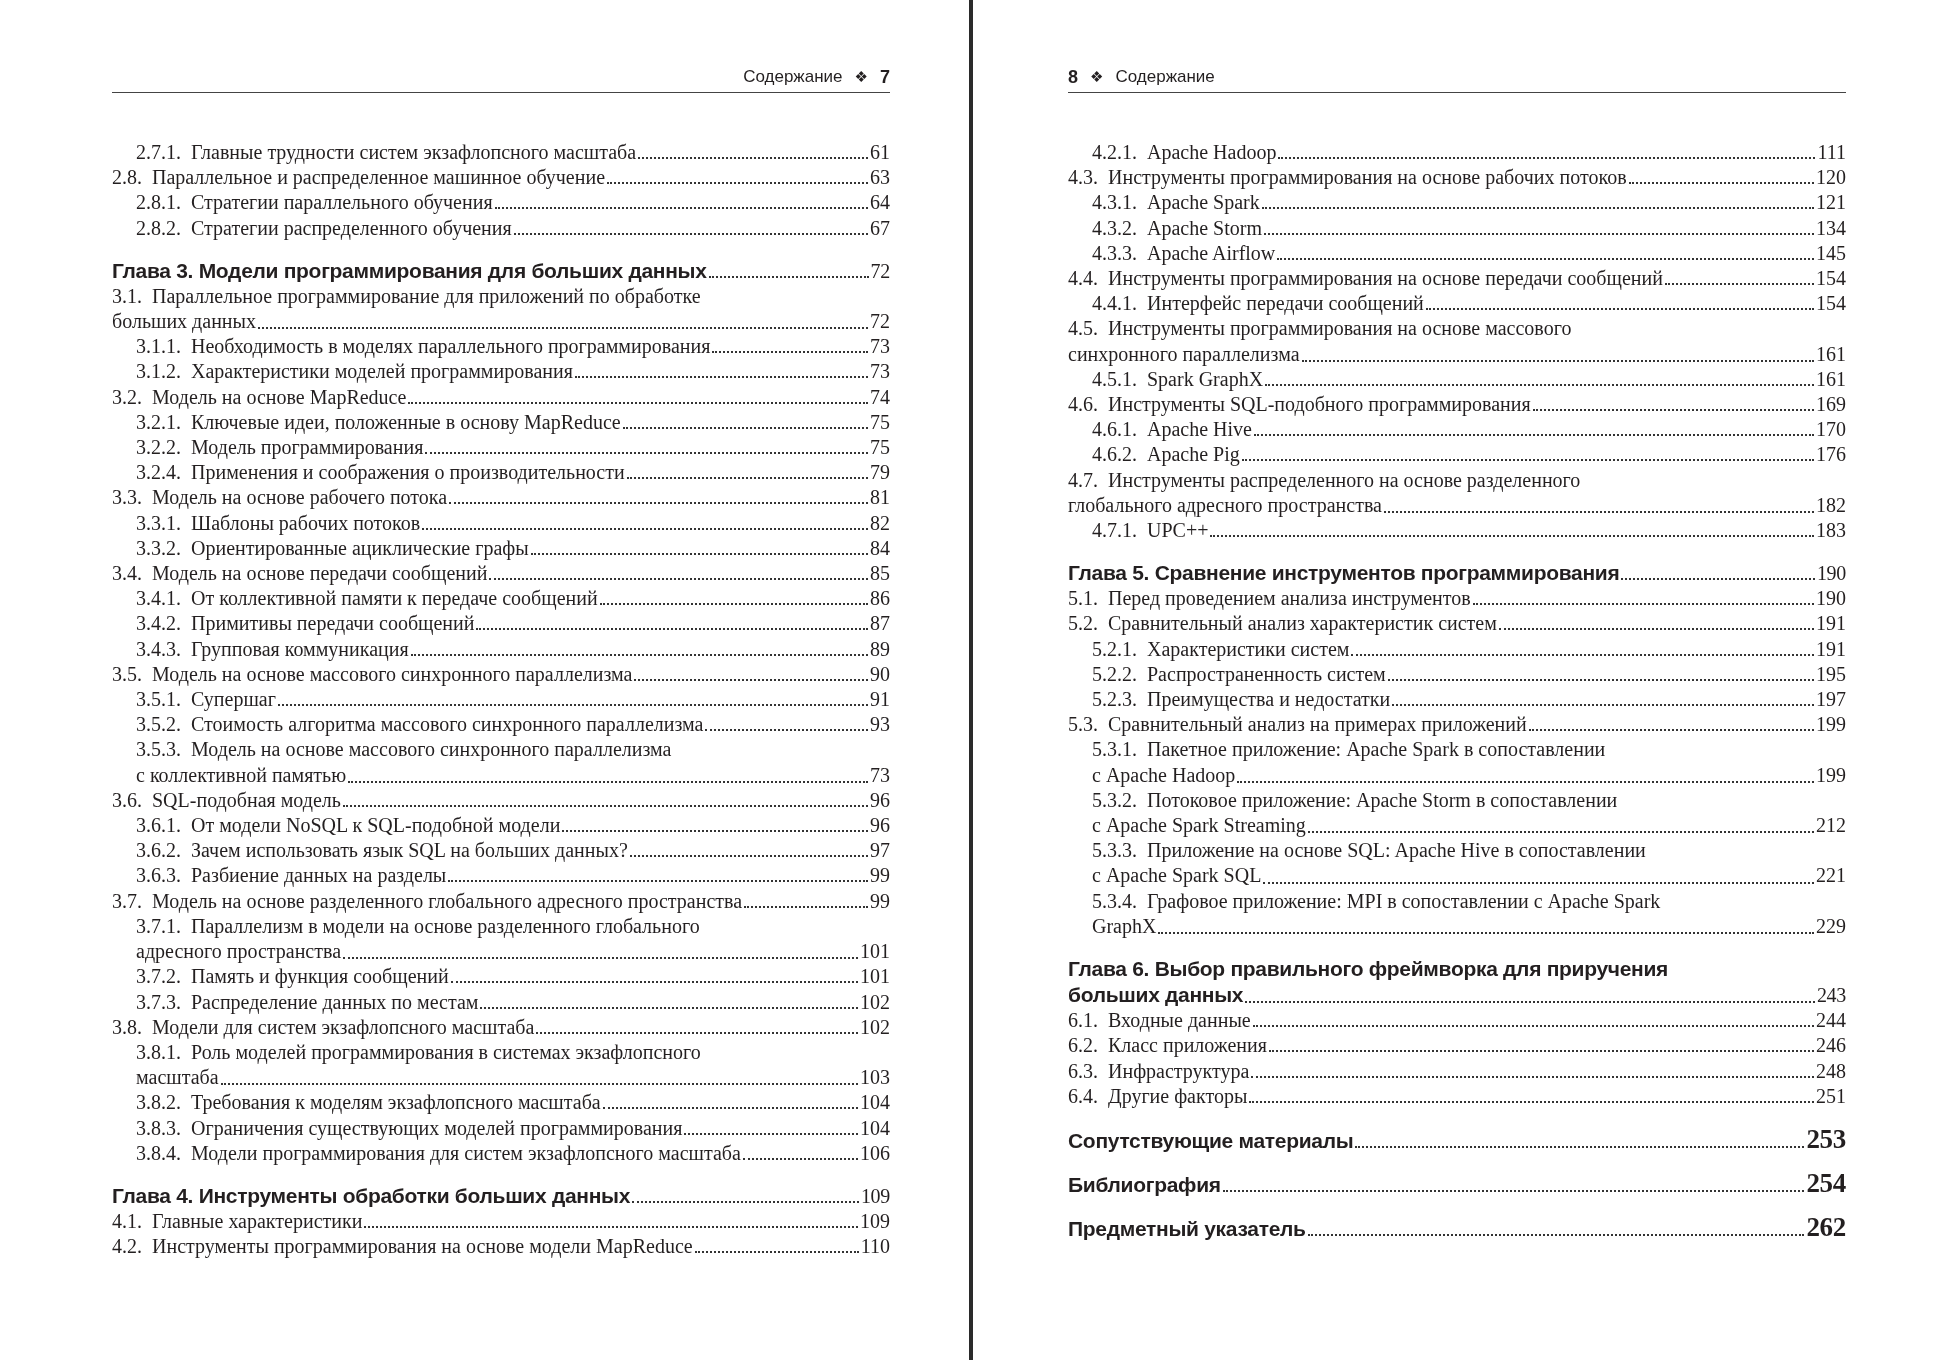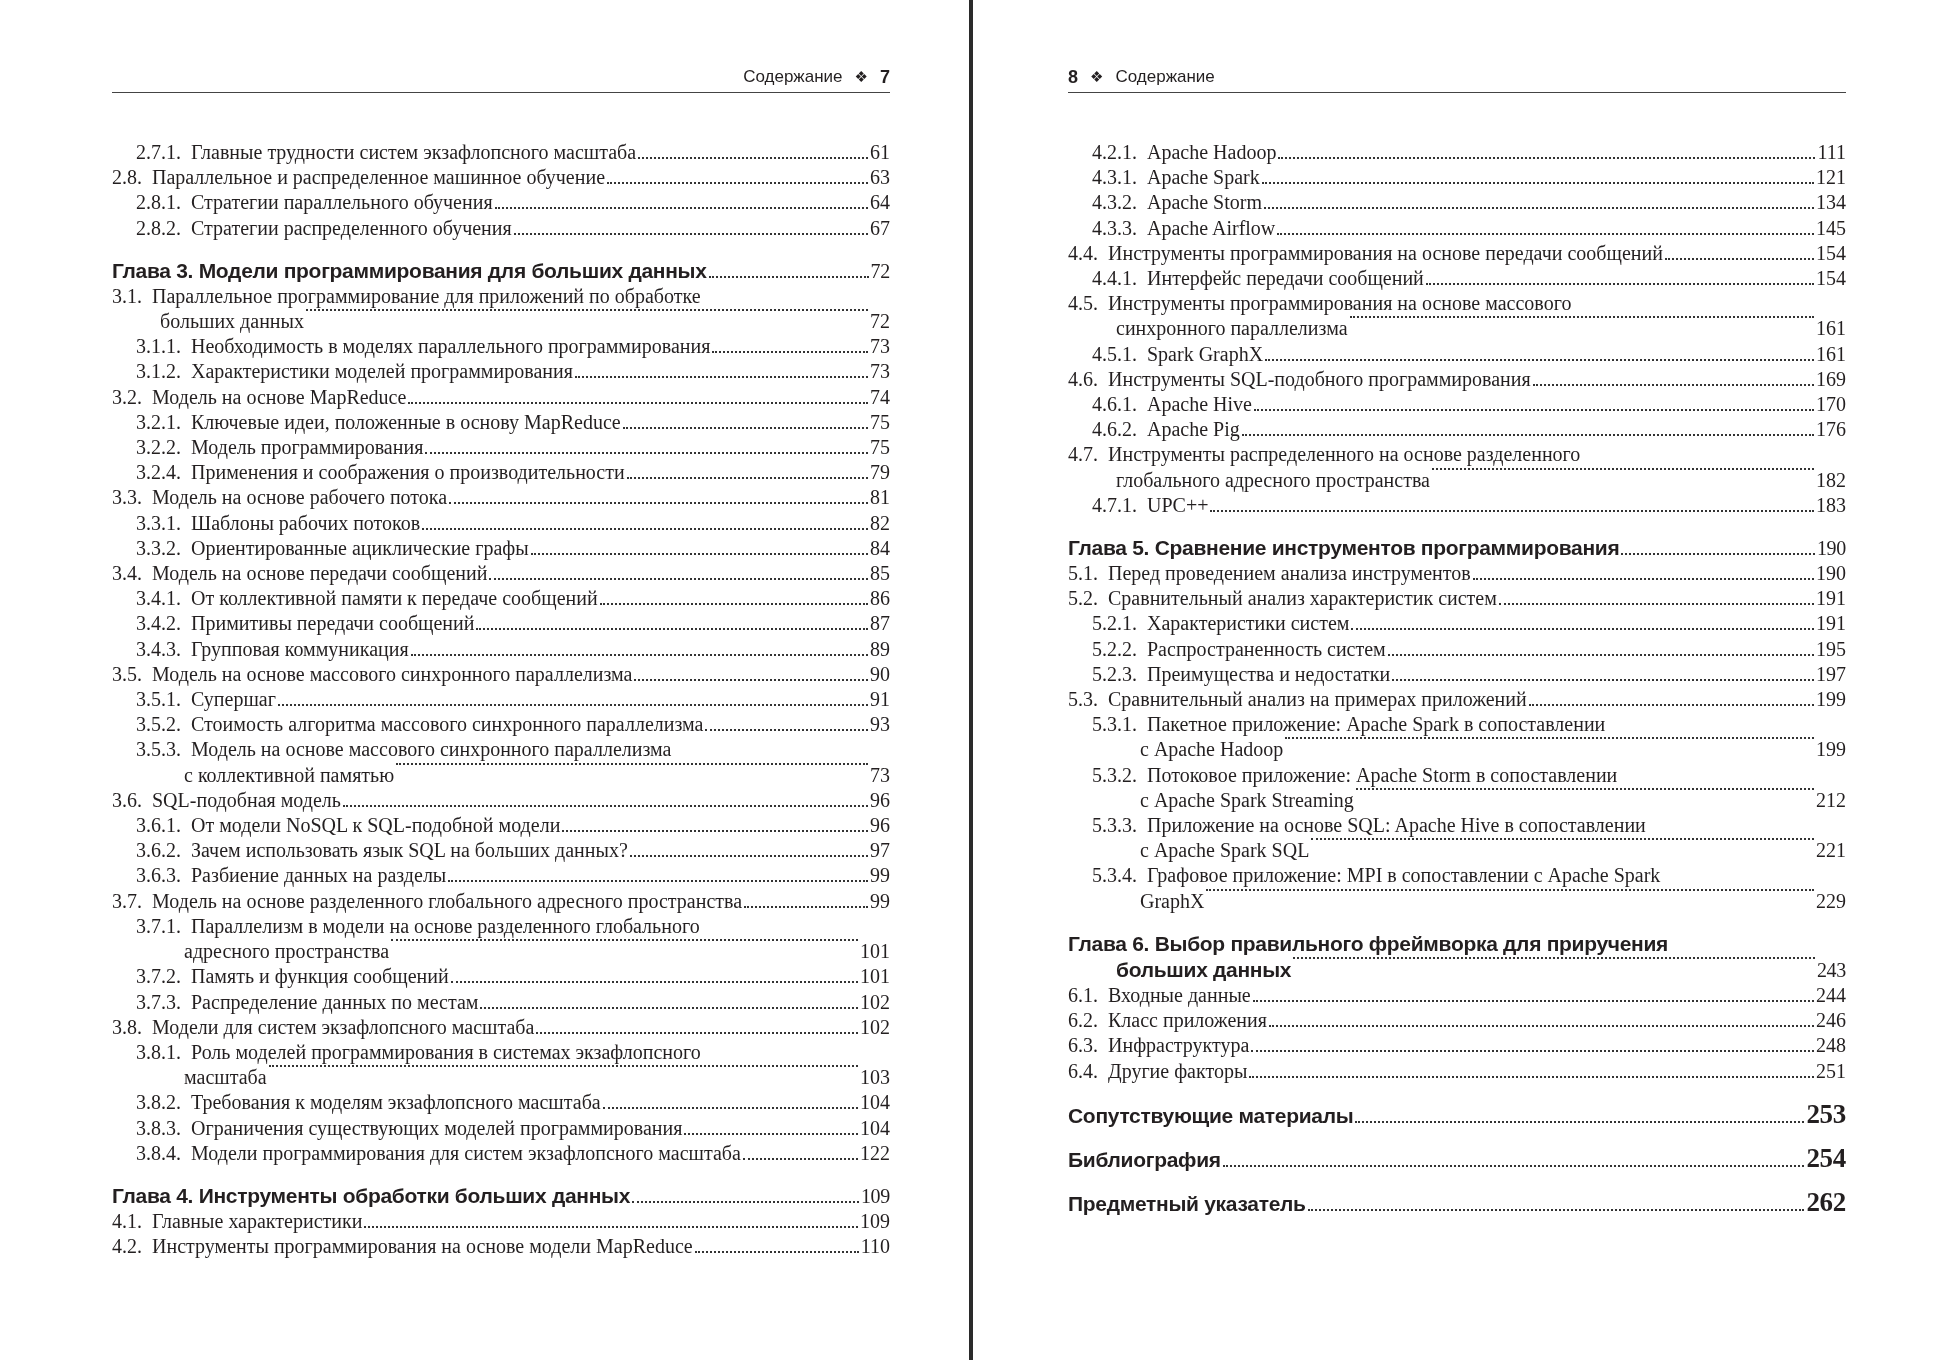--- a/index.html
+++ b/index.html
@@ -23,21 +23,21 @@
   .entry.l2 { padding-left: 0; }
   .entry.l3 { padding-left: 24px; }
   .entry .num { white-space: pre; }
   .entry .title { white-space: nowrap; }
   .entry .leader { flex: 1; border-bottom: 2px dotted #333; margin: 0 2px 5px 2px; min-width: 10px; }
   .entry .page-no { white-space: nowrap; }
   .wrap-block { font-size: 20px; line-height: 25.2px; }
   .wrap-block .first { display: block; white-space: nowrap; }
   .wrap-block.l3 .first { padding-left: 24px; }
   .wrap-block.l3 .cont { padding-left: 24px; }
-  .wrap-block .cont { display: flex; align-items: flex-start; margin-left: 48px; }
+  .wrap-block .cont { display: flex; align-items: flex-end; }
   .wrap-block .cont .leader { flex: 1; border-bottom: 2px dotted #333; margin: 0 2px 5px 2px; }
   .chapter { font-family: "Liberation Sans", sans-serif; font-weight: bold; font-size: 21px; line-height: 26px; letter-spacing: -0.3px; }
   .chapter .page-no { font-family: "Liberation Serif", serif; font-weight: normal; font-size: 20px; }
   .chapter-gap { height: 17px; }
   .back { font-family: "Liberation Sans", sans-serif; font-weight: bold; font-size: 21px; line-height: 26px; margin-bottom: 16px; letter-spacing: -0.3px; }
   .back .page-no { font-family: "Liberation Serif", serif; font-weight: bold; font-size: 27px; }
 </style>
 </head>
 <body>
 
@@ -110,21 +110,21 @@
       <div class="wrap-block l3">
         <span class="first"><span>3.8.1.</span> <span>Роль моделей программирования в системах экзафлопсного</span></span>
         <span class="cont">
           <span>масштаба</span>
           <span class="leader"></span>
           <span class="page-no">103</span>
         </span>
       </div>
       <div class="entry l3"><span class="num">3.8.2.</span> <span class="title">Требования к моделям экзафлопсного масштаба</span><span class="leader"></span><span class="page-no">104</span></div>
       <div class="entry l3"><span class="num">3.8.3.</span> <span class="title">Ограничения существующих моделей программирования</span><span class="leader"></span><span class="page-no">104</span></div>
-      <div class="entry l3"><span class="num">3.8.4.</span> <span class="title">Модели программирования для систем экзафлопсного масштаба</span><span class="leader"></span><span class="page-no">122</span></div>
+      <div class="entry l3"><span class="num">3.8.4.</span> <span class="title">Модели программирования для систем экзафлопсного масштаба</span><span class="leader"></span><span class="page-no">106</span></div>
       <div class="chapter-gap"></div>
       <div class="entry chapter">
         <span class="title">Глава 4. Инструменты обработки больших данных</span>
         <span class="leader"></span>
         <span class="page-no">109</span>
       </div>
       <div class="entry l2"><span class="num">4.1.</span> <span class="title">Главные характеристики</span><span class="leader"></span><span class="page-no">109</span></div>
       <div class="entry l2"><span class="num">4.2.</span> <span class="title">Инструменты программирования на основе модели MapReduce</span><span class="leader"></span><span class="page-no">110</span></div>
     </div>
 </div>
@@ -133,20 +133,21 @@
 
 <div class="page right">
   <div class="runhead">
     <span class="pnum">8</span>
     <span class="orn">❖</span>
     <span>Содержание</span>
   </div>
   <div class="rule"></div>
   <div class="toc" id="toc-right">
       <div class="entry l3"><span class="num">4.2.1.</span> <span class="title">Apache Hadoop</span><span class="leader"></span><span class="page-no">111</span></div>
+      <div class="entry l2"><span class="num">4.3.</span> <span class="title">Инструменты программирования на основе рабочих потоков</span><span class="leader"></span><span class="page-no">120</span></div>
       <div class="entry l3"><span class="num">4.3.1.</span> <span class="title">Apache Spark</span><span class="leader"></span><span class="page-no">121</span></div>
       <div class="entry l3"><span class="num">4.3.2.</span> <span class="title">Apache Storm</span><span class="leader"></span><span class="page-no">134</span></div>
       <div class="entry l3"><span class="num">4.3.3.</span> <span class="title">Apache Airflow</span><span class="leader"></span><span class="page-no">145</span></div>
       <div class="entry l2"><span class="num">4.4.</span> <span class="title">Инструменты программирования на основе передачи сообщений</span><span class="leader"></span><span class="page-no">154</span></div>
       <div class="entry l3"><span class="num">4.4.1.</span> <span class="title">Интерфейс передачи сообщений</span><span class="leader"></span><span class="page-no">154</span></div>
       <div class="wrap-block l2">
         <span class="first"><span>4.5.</span> <span>Инструменты программирования на основе массового</span></span>
         <span class="cont">
           <span>синхронного параллелизма</span>
           <span class="leader"></span>

